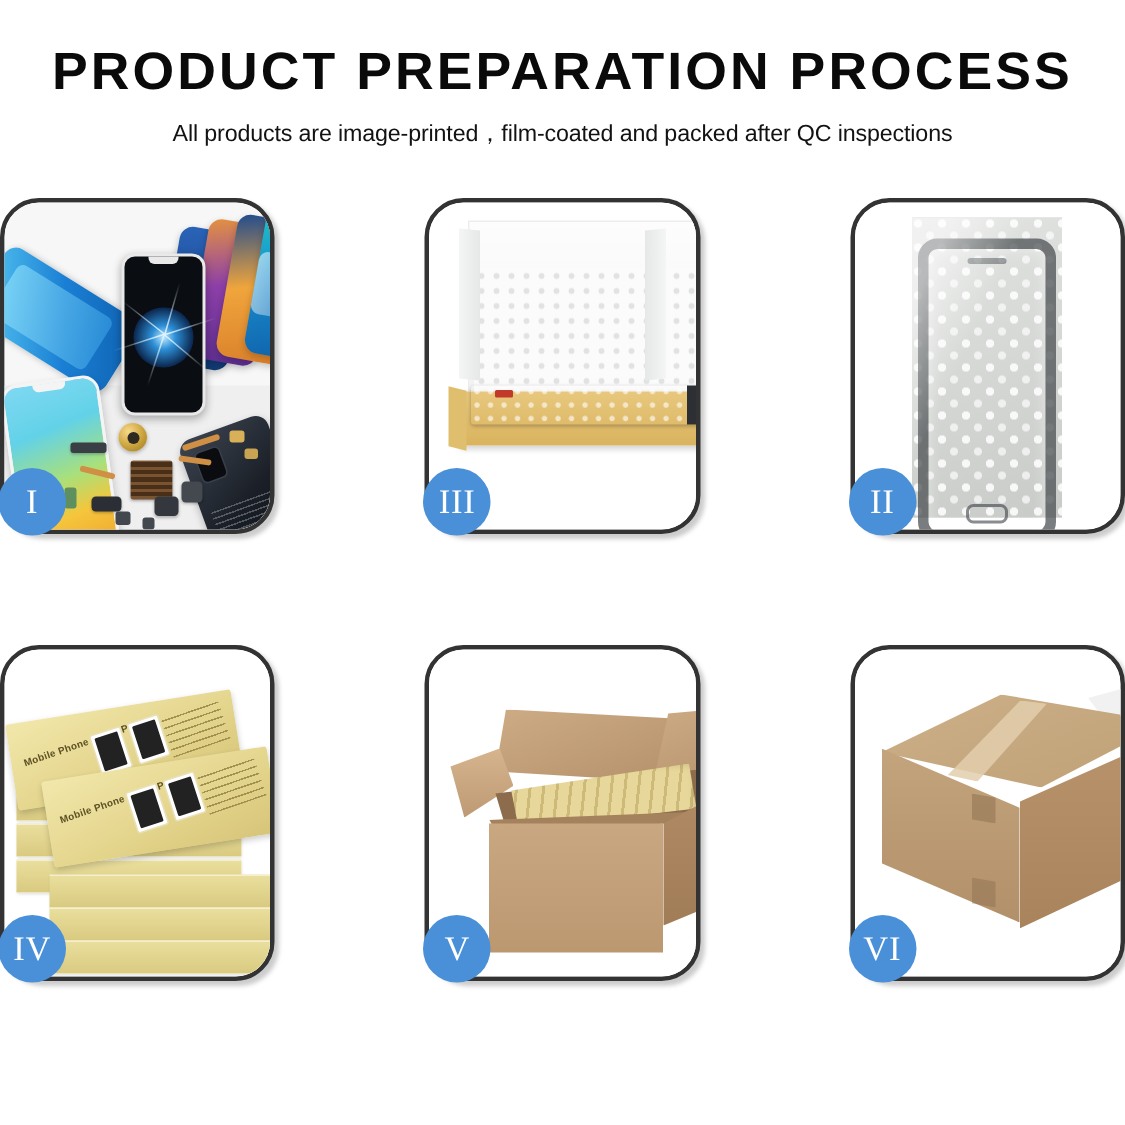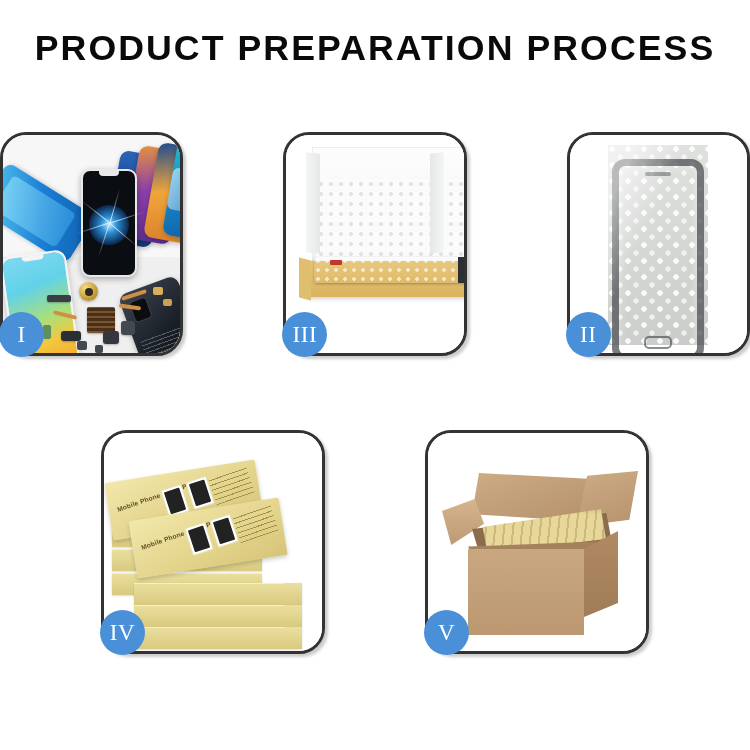--- a/index.html
+++ b/index.html
@@ -227,20 +227,21 @@
   .p6 .tab2{position:absolute;left:78px;top:152px;width:16px;height:20px;background:rgba(140,110,78,.45);
     clip-path:polygon(0 0,100% 14%,100% 100%,0 86%);}
   .p6 .wrap{position:absolute;left:150px;top:22px;width:58px;height:26px;
     background:rgba(240,240,240,.9);clip-path:polygon(10% 40%,74% 0,100% 46%,30% 100%);}
 </style>
 </head>
 <body>
 
 <div class="header">
   <div class="title">PRODUCT PREPARATION PROCESS</div>
+  <div class="subtitle">All products are image-printed，film-coated and packed after QC inspections</div>
 </div>
 
 <div class="grid">
 
   <div class="row">
 
     <div class="panel">
       <div class="stage">
         <div class="p1">
           <div class="floor"></div>
@@ -377,15 +378,29 @@
           <div class="inner"></div>
           <div class="goods"></div>
           <div class="lipFront"></div>
           <div class="front"></div>
           <div class="rsidebox"></div>
         </div>
       </div>
       <div class="badge">V</div>
     </div>
 
+    <div class="panel">
+      <div class="stage">
+        <div class="p6">
+          <div class="wrap"></div>
+          <div class="top"></div>
+          <div class="tape"></div>
+          <div class="left"></div>
+          <div class="right"></div>
+          <div class="tab1"></div>
+          <div class="tab2"></div>
+        </div>
+      </div>
+      <div class="badge">VI</div>
+    </div>
 
   </div>
 </div>
 
 </body></html>

